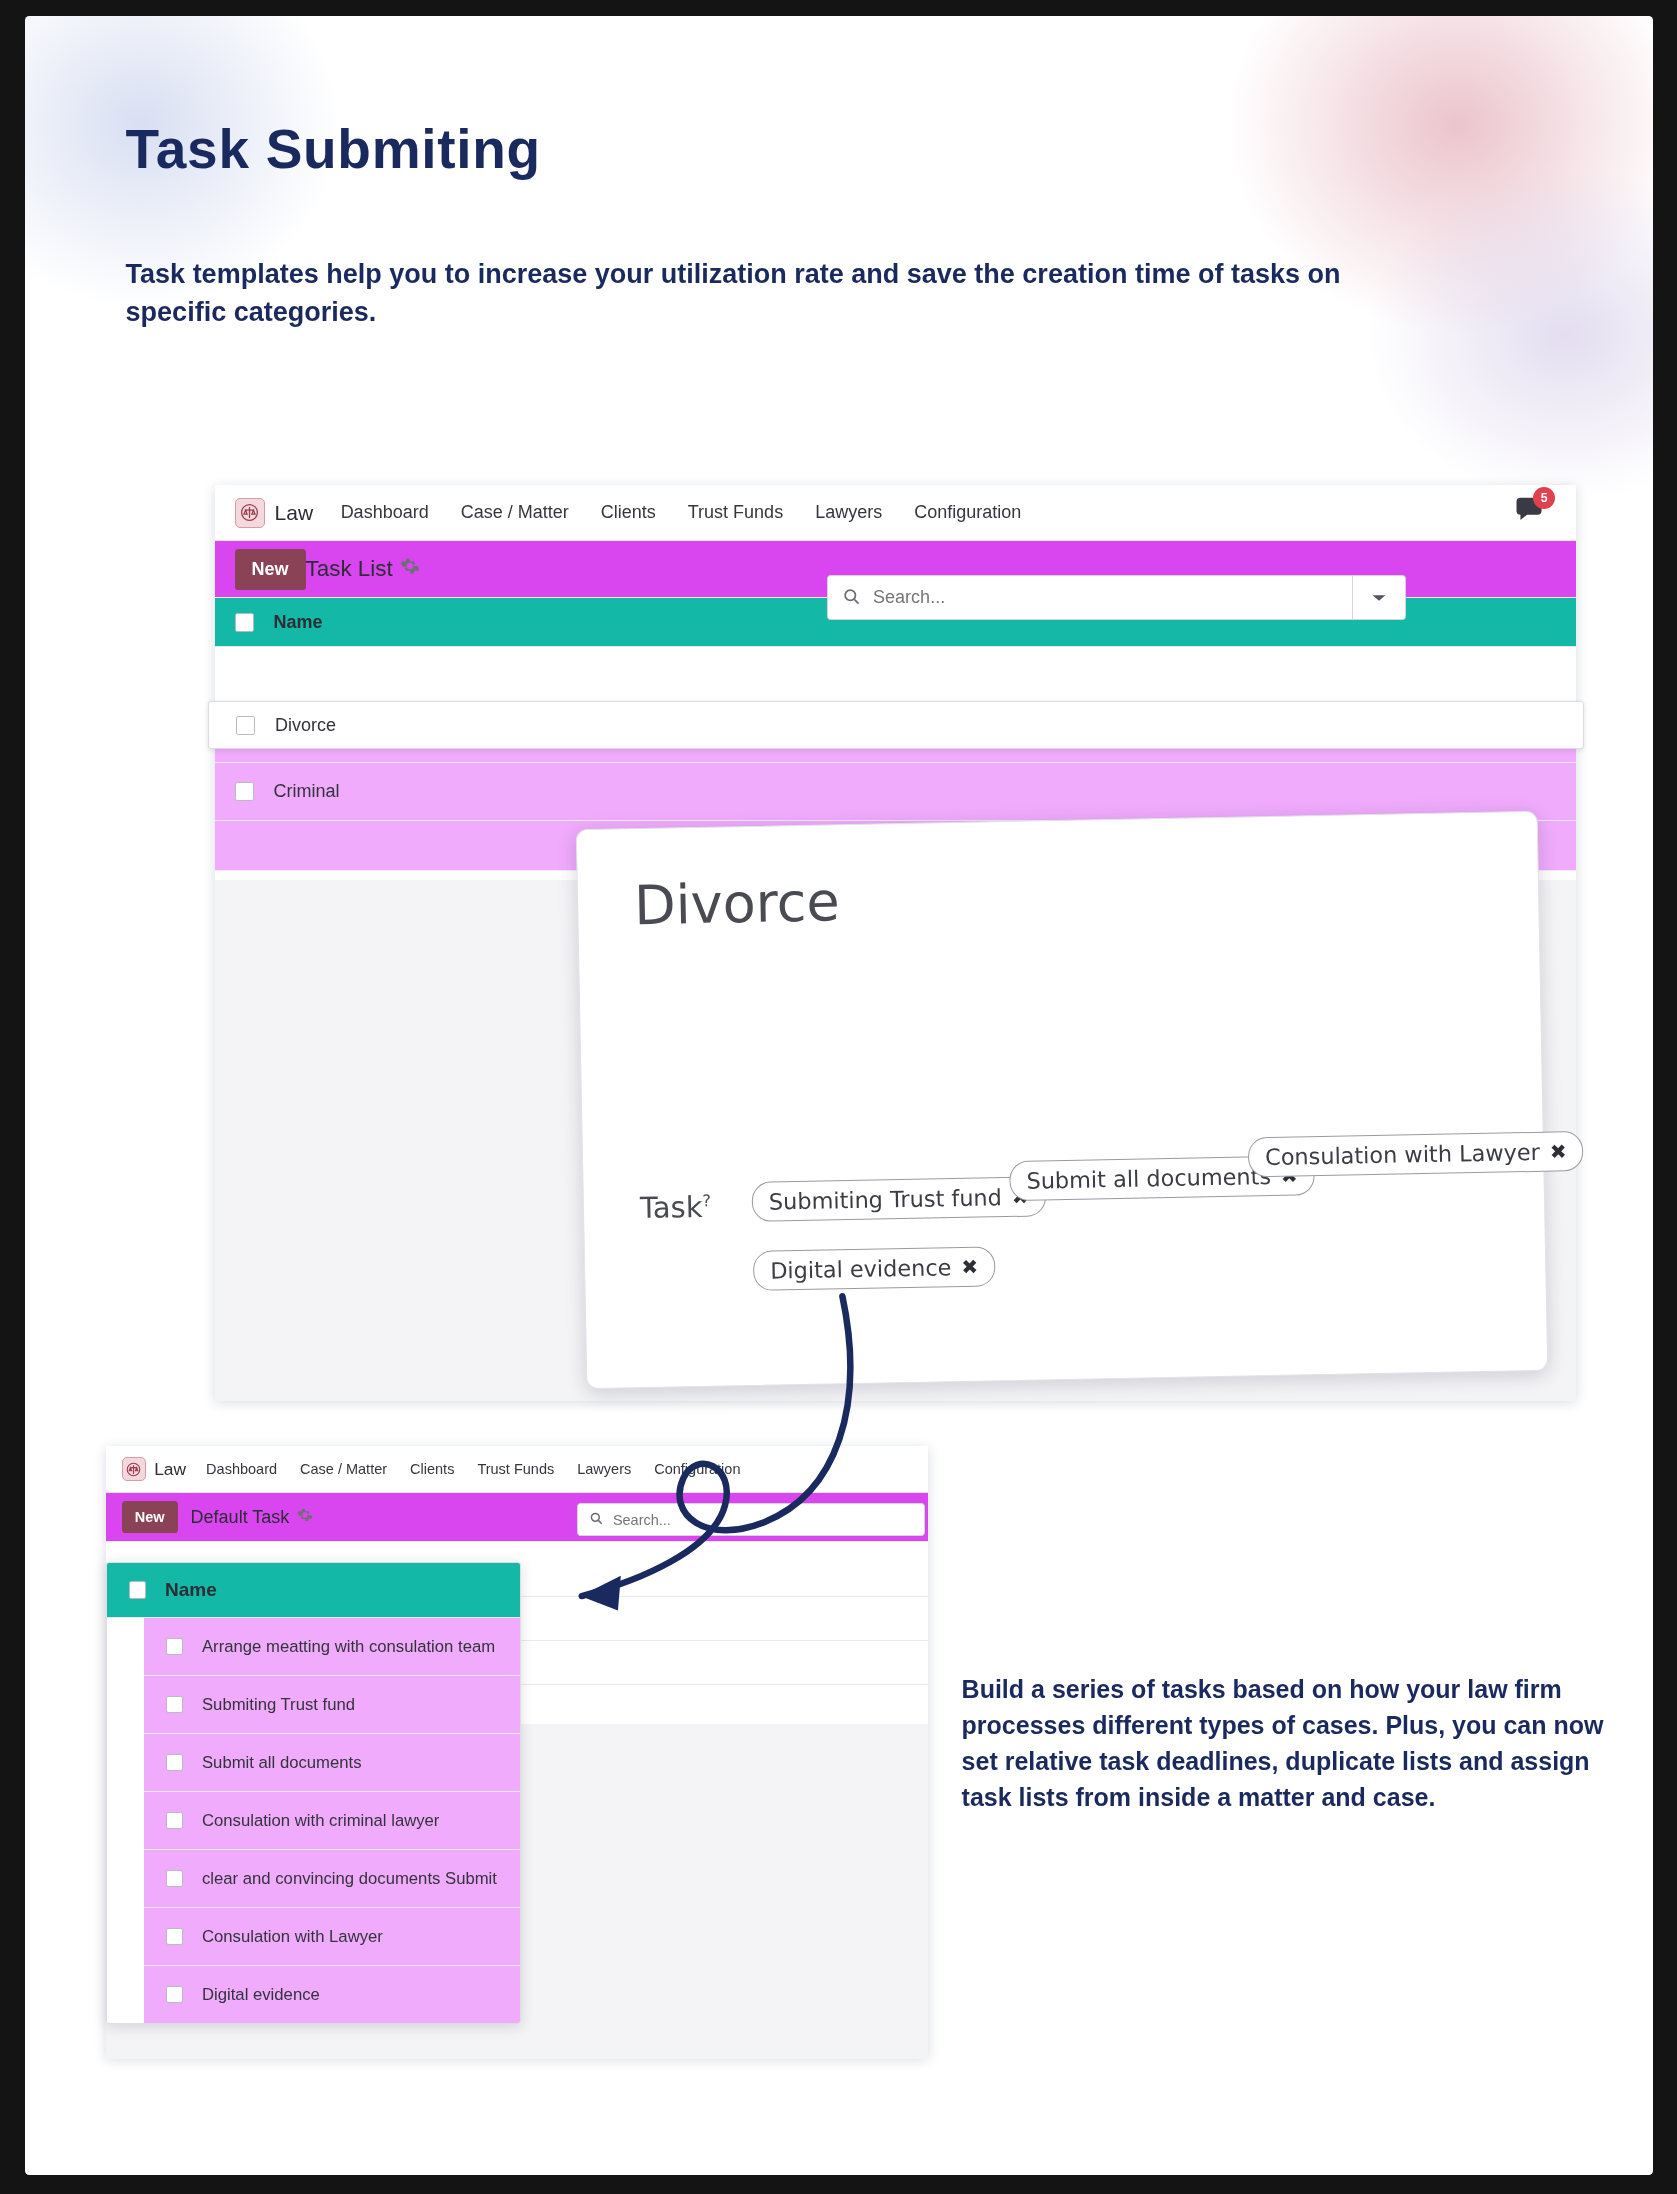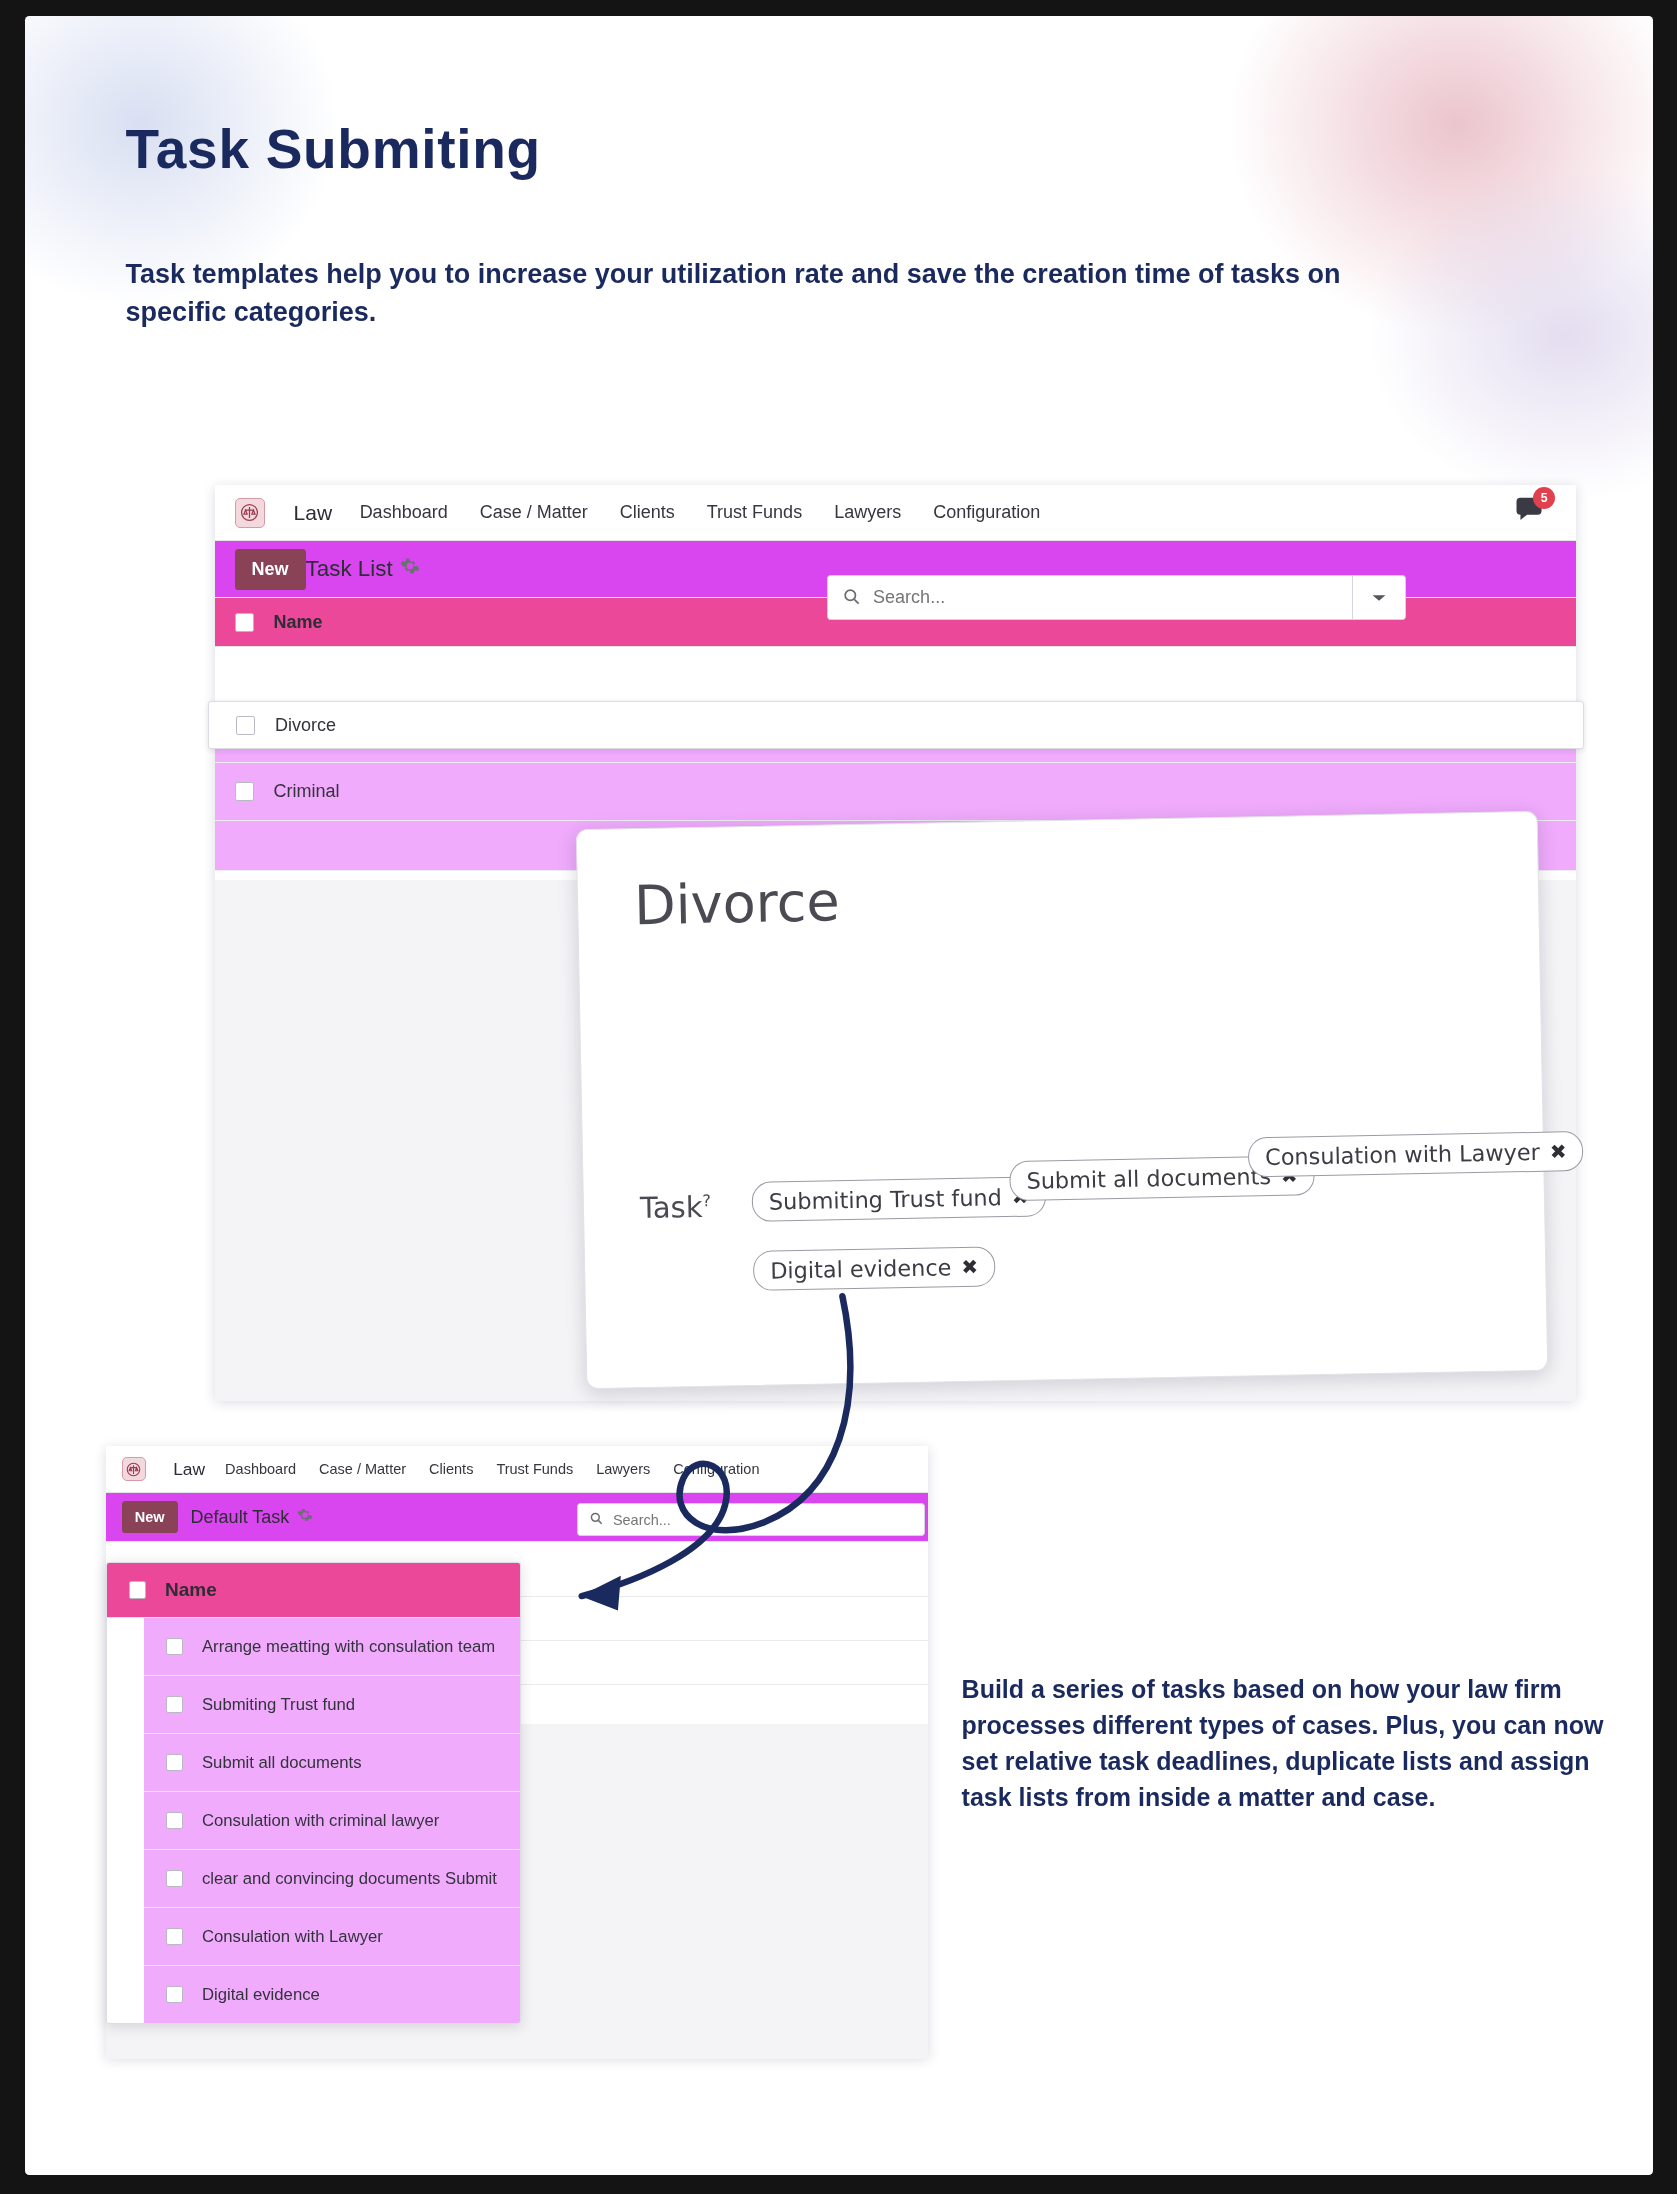--- a/index.html
+++ b/index.html
@@ -82,21 +82,20 @@
   }
   .topbar {
     display: flex;
     align-items: center;
     background: #ffffff;
     border-bottom: 0.7px solid #e6e6ea;
   }
   .brand {
     display: flex;
     align-items: center;
-    gap: 19px;
   }
   .brand-mark {
     border-radius: 5px;
     background: #f3d9de;
     border: 0.7px solid #d79aa6;
     display: flex;
     align-items: center;
     justify-content: center;
     color: #9c3b4f;
     box-sizing: border-box;
@@ -161,21 +160,21 @@
     border-left: 0.7px solid #d5d5dc;
     display: flex;
     align-items: center;
     justify-content: center;
     color: #55555f;
   }
 
   .table-head {
     display: flex;
     align-items: center;
-    background: #ec4899;
+    background: #14b8a6;
     border-bottom: 0.7px solid #e6e6ea;
     font-weight: bold;
     color: #2d2d35;
   }
   .table-row {
     display: flex;
     align-items: center;
     border-bottom: 0.7px solid #ececf0;
     color: #33333c;
     background: #f0abfc;

